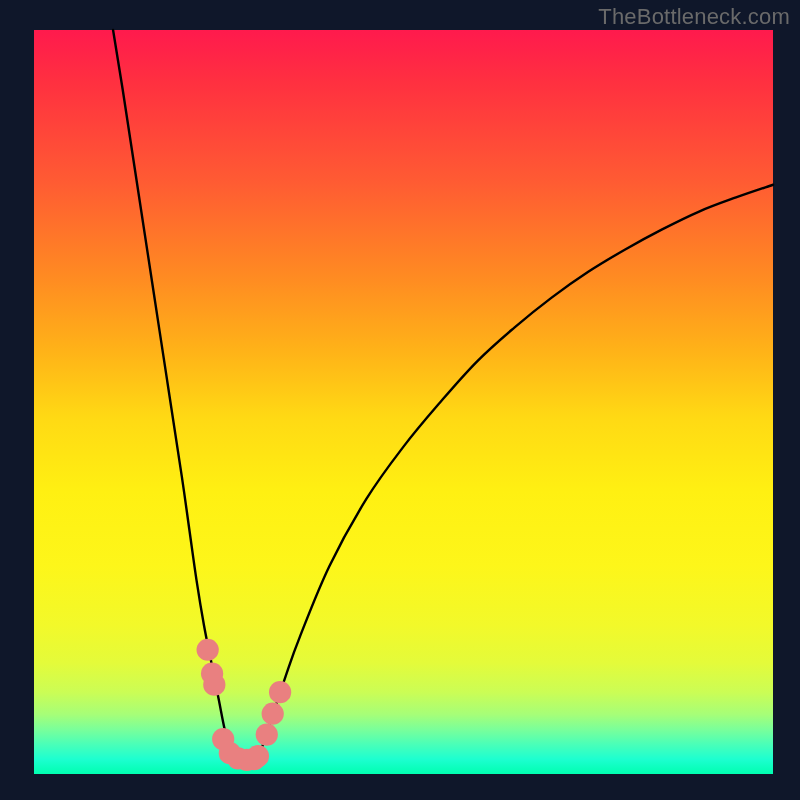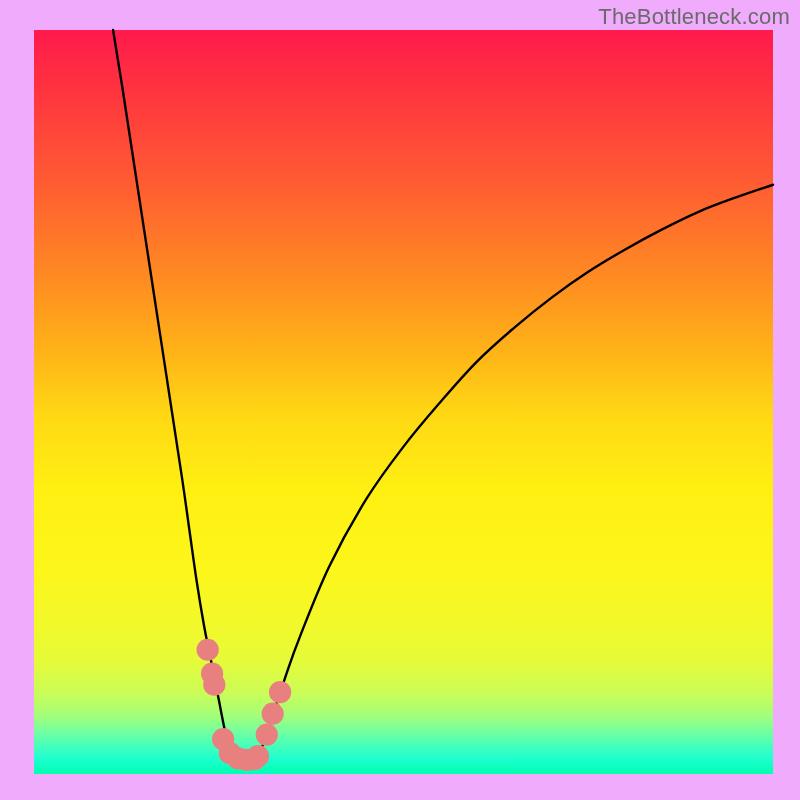--- a/index.html
+++ b/index.html
@@ -10,21 +10,21 @@
     background: #000;
     overflow: hidden;
     font-family: Arial, Helvetica, sans-serif;
   }
   .frame {
     position: absolute;
     left: 0;
     top: 0;
     width: 800px;
     height: 800px;
-    background: #f0abfc;
+    background: #0f172a;
     text-align: right;
   }
   .plot {
     position: absolute;
     left: 34px;
     top: 30px;
     width: 739px;
     height: 744px;
     
     background: linear-gradient(

